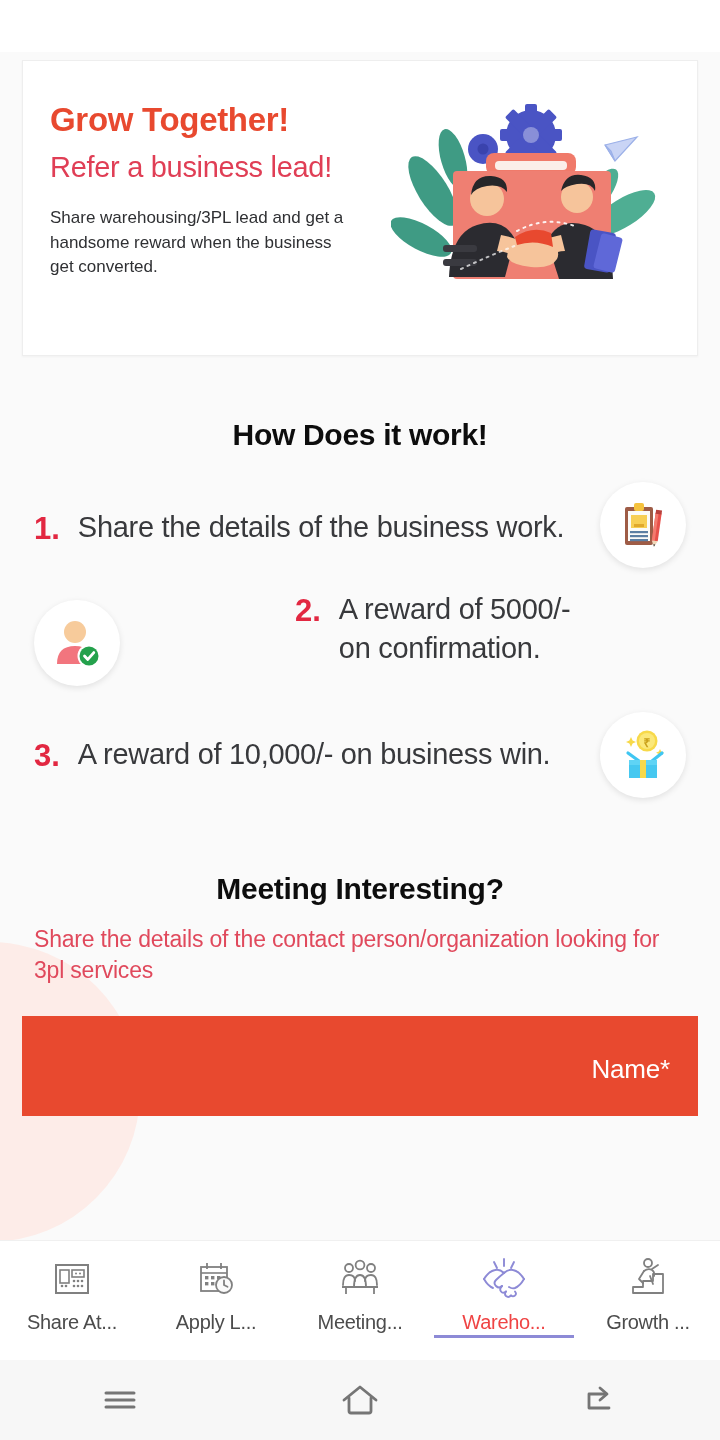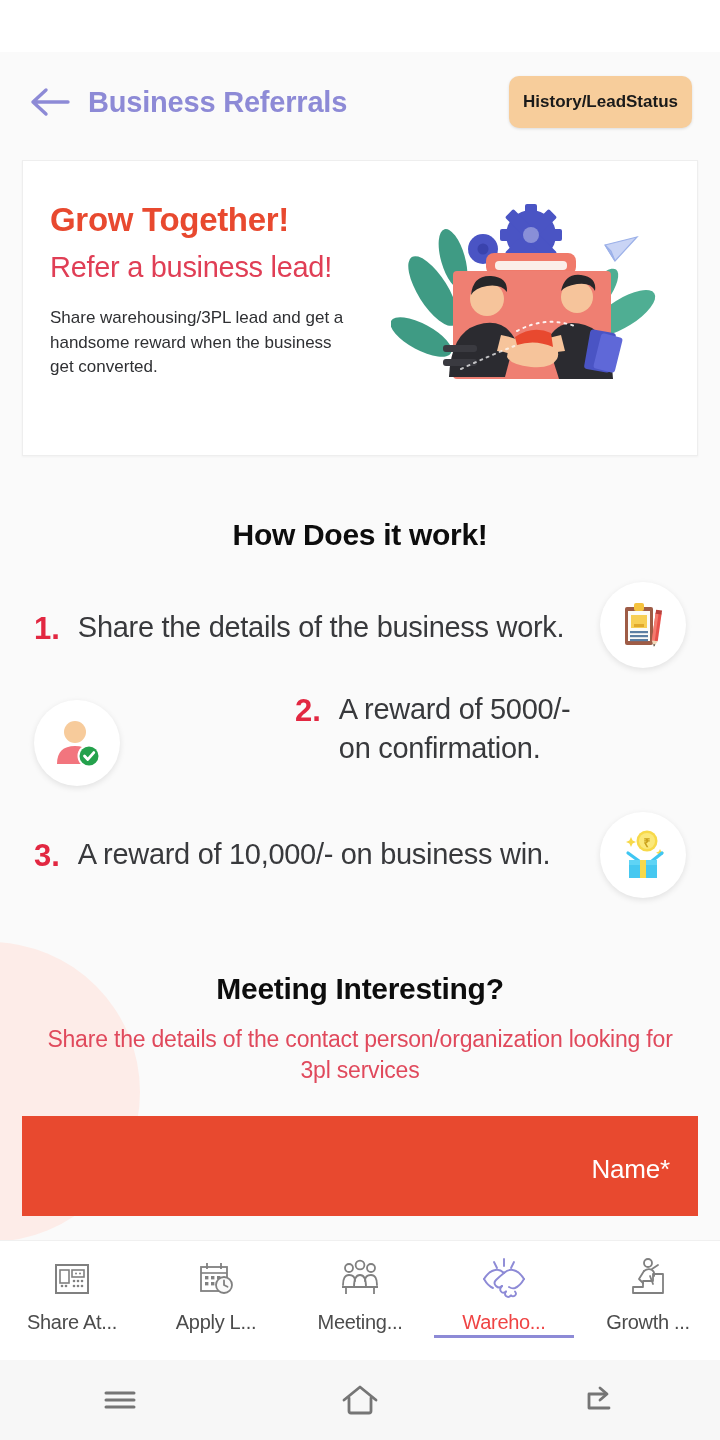--- a/index.html
+++ b/index.html
@@ -206,21 +206,21 @@
   
   .interest-title {
     text-align: center;
     font-size: 30px;
     font-weight: bold;
     color: #0d0d0d;
     margin-top: 74px;
     letter-spacing: -0.3px;
   }
   .interest-sub {
-    text-align: center;
+    text-align: left;
     font-size: 23px;
     color: #e0495c;
     line-height: 1.34;
     margin-top: 18px;
     padding: 0 34px;
     letter-spacing: -0.2px;
   }
 
   
   .form-card {
@@ -313,31 +313,20 @@
 <body>
 
 <div class="status-bar"></div>
 
 <div class="app">
 
   <div class="blob"></div>
 
   <div class="scroll-area">
 
-    <div class="header">
-      <div class="back-arrow">
-        <span>
-          <svg width="42" height="34" viewBox="0 0 42 34">
-            <path d="M4 17 L17 5 M4 17 L17 29 M4 17 L39 17" fill="none" stroke="#8d8ad6" stroke-width="3.4" stroke-linecap="round" stroke-linejoin="round"></path>
-          </svg>
-        </span>
-      </div>
-      <div class="page-title">Business Referrals</div>
-      <div class="history-btn">History/LeadStatus</div>
-    </div>
 
     <div class="hero-card">
       <div class="hero-text">
         <div class="hero-h1">Grow Together!</div>
         <div class="hero-h2">Refer a business lead!</div>
         <div class="hero-sub">Share warehousing/3PL lead and get a handsome reward when the business get converted.</div>
       </div>
 
       <div class="hero-art">
         <svg viewBox="0 0 300 240" width="300" height="240">

